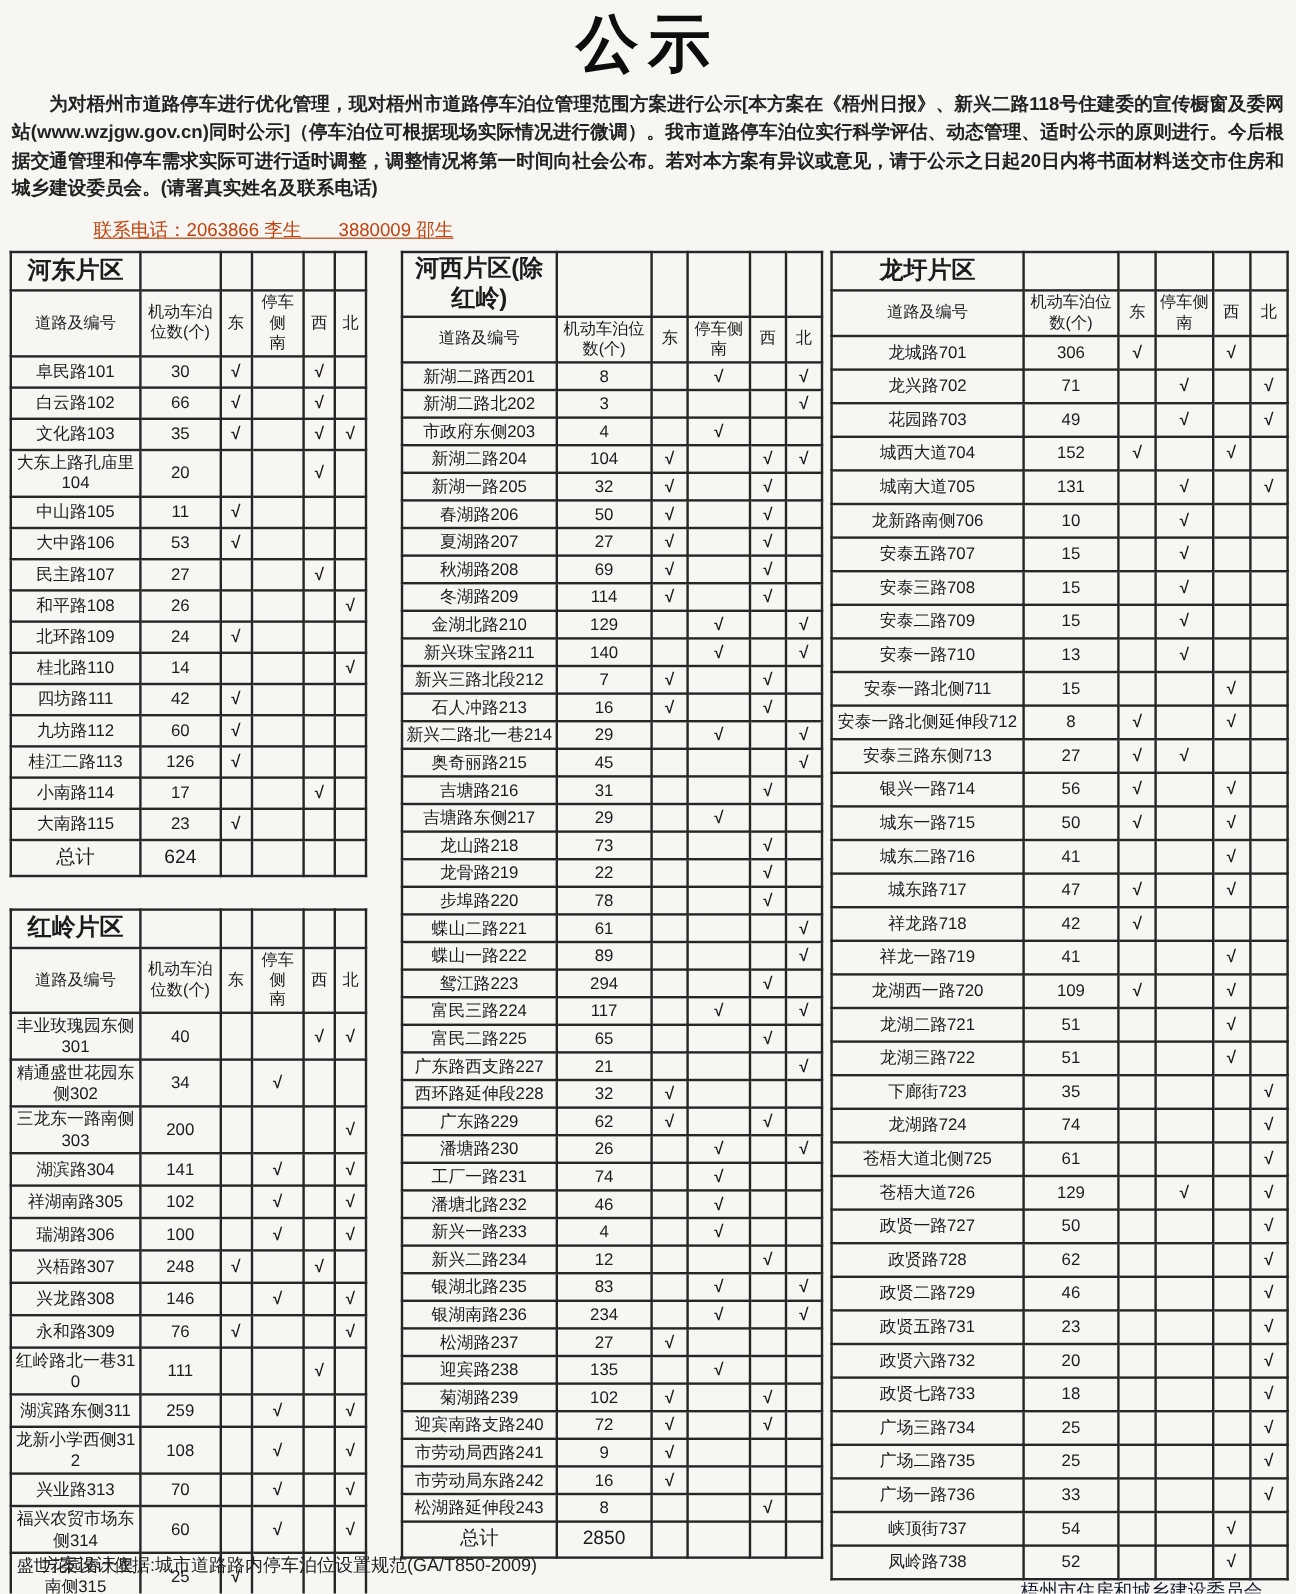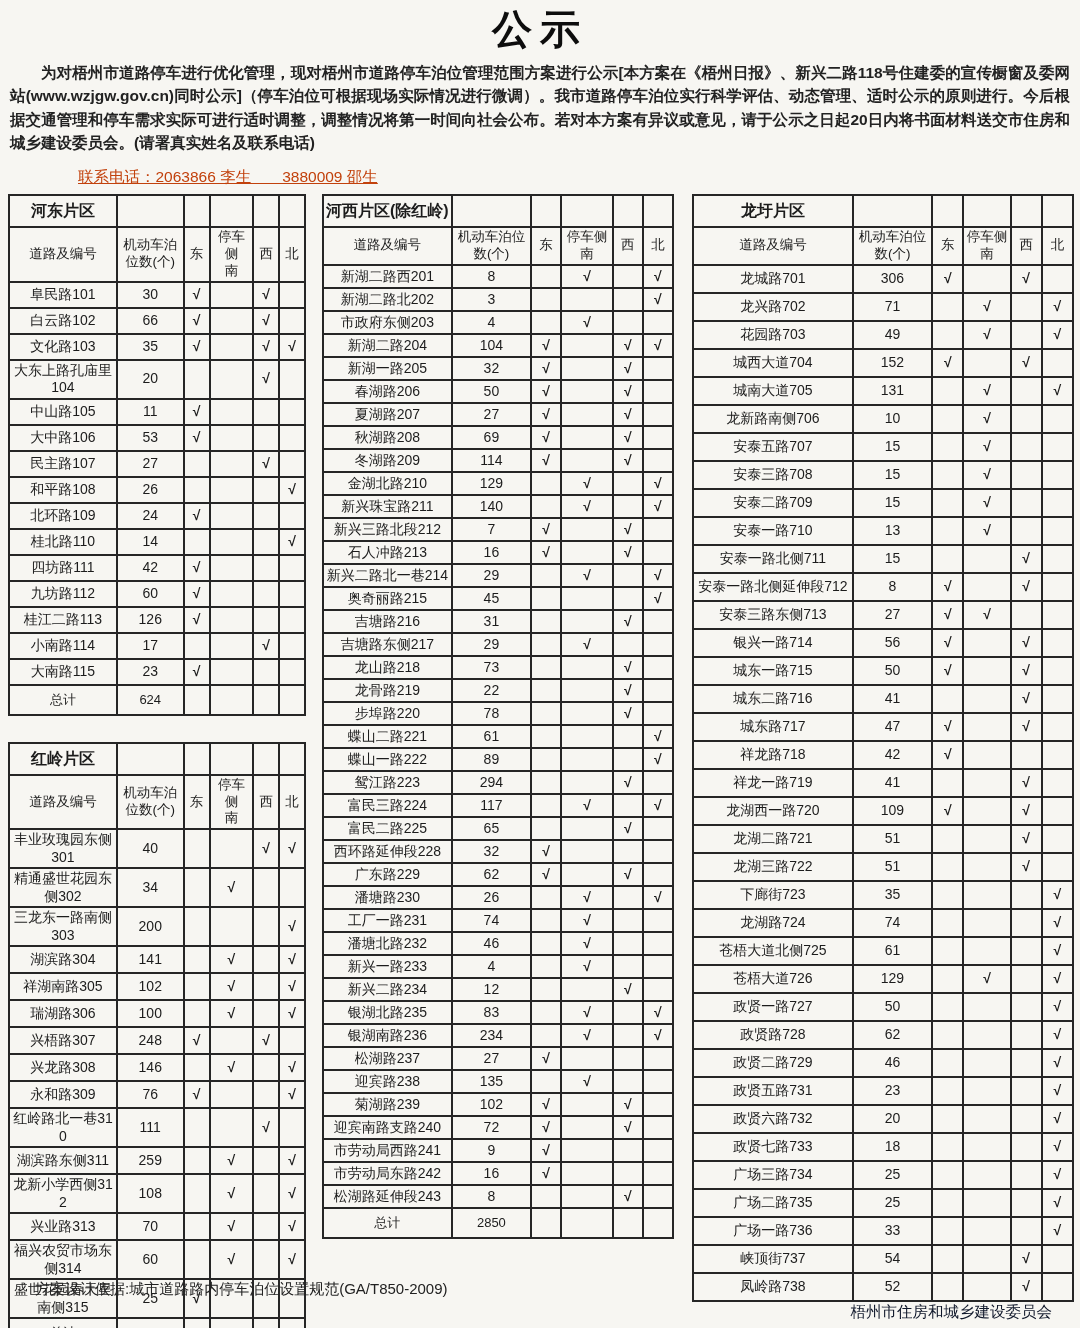--- a/index.html
+++ b/index.html
@@ -6,57 +6,57 @@
   body{
     width:1080px;height:1328px;
     background:#f7f6f2;
     font-family:"Liberation Sans","DejaVu Sans",sans-serif;
     color:#1b1b1b;
     position:relative;
     overflow:hidden;
   }
   .doc{position:relative;width:1080px;height:1328px;}
   .main-title{
-    text-align:center;font-size:40px;font-weight:900;letter-spacing:8px;
+    text-align:center;font-size:52px;font-weight:900;letter-spacing:8px;
     margin:0;padding:2px 0 2px 0;color:#0d0d0d;
   }
   .intro{
     margin:2px 10px 0 10px;font-size:15.5px;line-height:1.5;
     text-align:justify;text-indent:2em;color:#222;font-weight:bold;
   }
   .contact{
     margin:13px 10px 0 78px;font-size:15.5px;color:#c2410c;text-decoration:underline;
   }
   .tables-region{position:relative;height:1072px;margin-top:6px;}
   .tcol{position:absolute;top:0;}
   .col-left{left:8px;width:298px;}
-  .col-mid{left:322px;width:352px;}
+  .col-mid{left:334px;width:352px;}
   .col-right{left:692px;width:382px;}
   table.district{
     border-collapse:collapse;width:100%;table-layout:fixed;
     background:transparent;
   }
   table.district td{
     border:2px solid #262626;text-align:center;
     padding:1px 2px;font-size:14px;line-height:1.25;color:#1c1c1c;
     overflow:hidden;word-break:break-all;
   }
   table.district td:nth-child(1){width:40%;}
   table.district td:nth-child(2){width:24%;}
   table.district td:nth-child(3){width:8%;}
   table.district td:nth-child(4){width:15%;}
   table.district td:nth-child(5){width:8%;}
   table.district td:nth-child(6){width:8%;}
   table.t-lw td:nth-child(1){width:48%;}
   table.t-lw td:nth-child(2){width:23%;}
   table.t-lw td:nth-child(4){width:13%;}
-  tr.title-row td{font-weight:bold;font-size:16px;height:28px;}
+  tr.title-row td{font-weight:bold;font-size:20px;height:28px;}
   tr.hdr td{font-size:13.5px;white-space:pre-line;}
   td.chk{font-size:16px;font-weight:bold;}
-  tr.total td{height:26px;font-size:13px;}
+  tr.total td{height:26px;font-size:16px;}
   .t-hd td{height:22px;}
   .t-hl td{height:23px;}
   .t-hx td{height:19px;}
   .t-lw td{height:24px;}
   .t-hl{margin-top:26px;}
   .footer{position:relative;margin-top:14px;margin-left:23px;}
   .footer-note{
     margin:8px 0 0 12px;font-size:15px;color:#222;
   }
   .signatures{
@@ -591,20 +591,28 @@
             </tr>
             <tr>
               <td class="road">富民二路225</td>
               <td class="num">65</td>
               <td class="chk"></td>
               <td class="chk"></td>
               <td class="chk">√</td>
               <td class="chk"></td>
             </tr>
             <tr>
+              <td class="road">广东路西支路227</td>
+              <td class="num">21</td>
+              <td class="chk"></td>
+              <td class="chk"></td>
+              <td class="chk"></td>
+              <td class="chk">√</td>
+            </tr>
+            <tr>
               <td class="road">西环路延伸段228</td>
               <td class="num">32</td>
               <td class="chk">√</td>
               <td class="chk"></td>
               <td class="chk"></td>
               <td class="chk"></td>
             </tr>
             <tr>
               <td class="road">广东路229</td>
               <td class="num">62</td>

